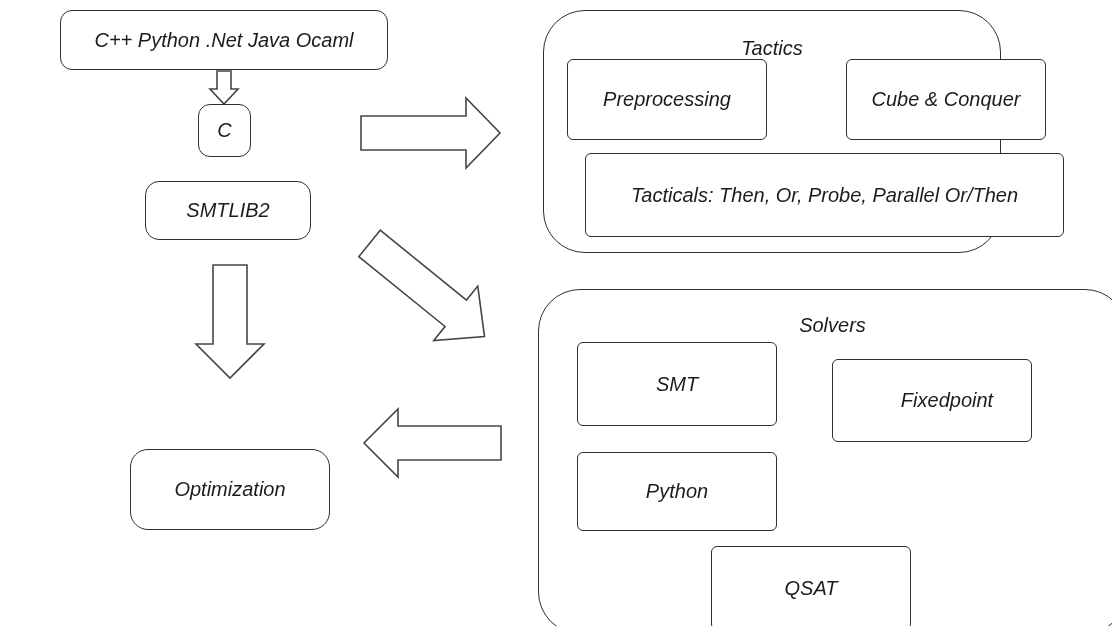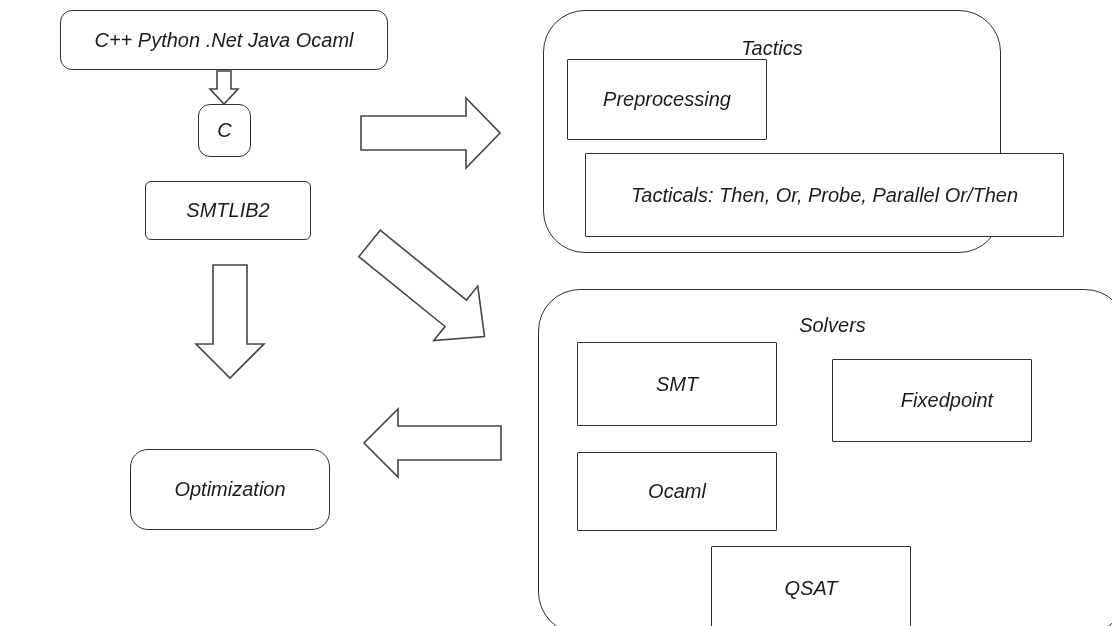--- a/index.html
+++ b/index.html
@@ -11,21 +11,21 @@
     font-family: "Liberation Sans", sans-serif;
     color: #1c1c1c;
     overflow: hidden;
     font-style: italic;
   }
   .box {
     position: absolute;
     box-sizing: border-box;
     background: #ffffff;
     border: 1.4px solid #2f2f2f;
-    border-radius: 1px;
+    border-radius: 6px;
     display: flex;
     align-items: center;
     justify-content: center;
     font-size: 20px;
     white-space: nowrap;
   }
   .group {
     position: absolute;
     box-sizing: border-box;
     background: #ffffff;
@@ -37,21 +37,21 @@
     left: 0; right: 0;
     text-align: center;
     font-size: 20px;
   }
   .arrow { position: absolute; overflow: visible; }
   .arrow polygon { fill: #ffffff; stroke: #454545; stroke-width: 1.6; }
 
   
   .api-box          { left: 60px;  top: 10px;  width: 328px; height: 60px; border-radius: 12px; }
   .c-box            { left: 198px; top: 104px; width: 53px;  height: 53px; border-radius: 12px; }
-  .smtlib2-box      { left: 145px; top: 181px; width: 166px; height: 59px; border-radius: 6px; }
+  .smtlib2-box      { left: 145px; top: 181px; width: 166px; height: 59px; border-radius: 14px; }
   .optimization-box { left: 130px; top: 407px; width: 200px; height: 81px; border-radius: 18px; margin-top: 42px; }
 
   
   .arrow-api-to-c   { left: 205px; top: 70px;  width: 38px;  height: 36px; }
   .arrow-to-tactics { left: 360px; top: 96px;  width: 142px; height: 74px; }
   .arrow-down-big   { left: 194px; top: 264px; width: 72px;  height: 116px; }
   .arrow-to-solvers { left: 352px; top: 253px; width: 150px; height: 74px; }
   .arrow-to-solvers svg { transform: rotate(39deg); transform-origin: center center; display: block; }
   .arrow-to-opt     { left: 362px; top: 407px; width: 140px; height: 72px; }
 
@@ -113,34 +113,37 @@
 
   <svg class="arrow arrow-to-opt" width="140" height="72" viewBox="0 0 140 72">
     <polygon points="139,19 36,19 36,2 2,36 36,70 36,53 139,53"></polygon>
   </svg>
 
   <div class="group tactics-group">
     <div class="group-title">Tactics</div>
     <div class="box preprocessing-box">
       <span>Preprocessing</span>
     </div>
+    <div class="box cube-box">
+      <span>Cube &amp; Conquer</span>
+    </div>
     <div class="box tacticals-box">
       <span>Tacticals: Then, Or, Probe, Parallel Or/Then</span>
     </div>
   </div>
 
   <div class="group solvers-group">
     <div class="group-title">Solvers</div>
     <div class="box smt-box">
       <span>SMT</span>
     </div>
     <div class="box fixedpoint-box">
       <span>Fixedpoint</span>
     </div>
     <div class="box nlsat-box">
-      <span>Ocaml</span>
+      <span>Python</span>
     </div>
     <div class="box qsat-box">
       <span>QSAT</span>
     </div>
   </div>
 
 </div>
 
 </body></html>

